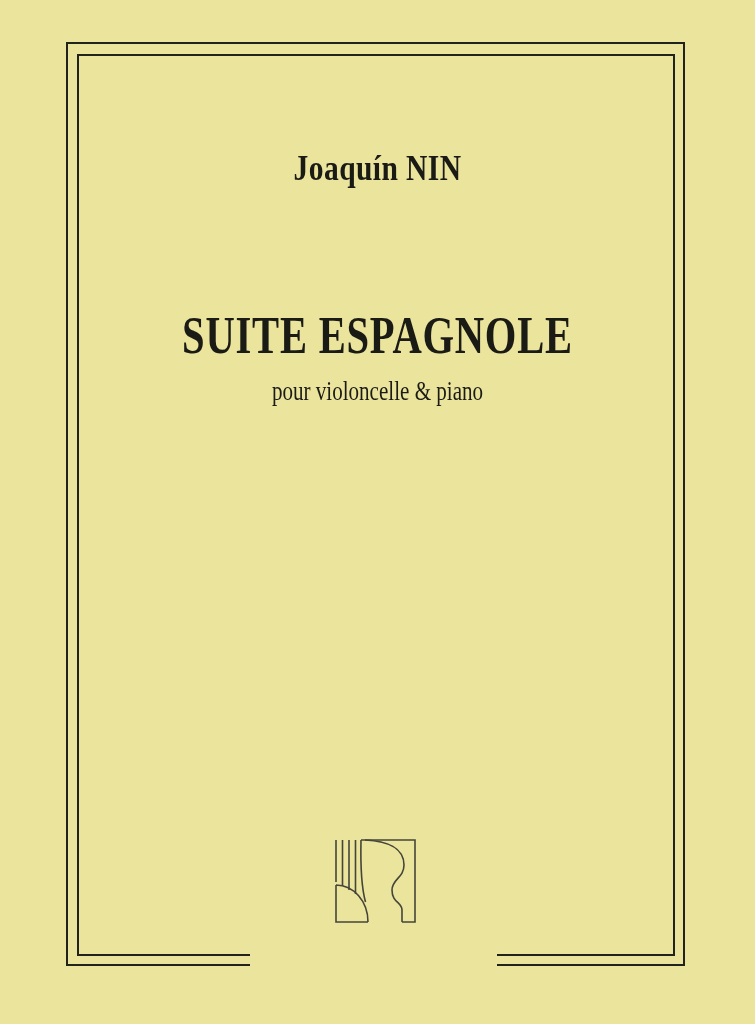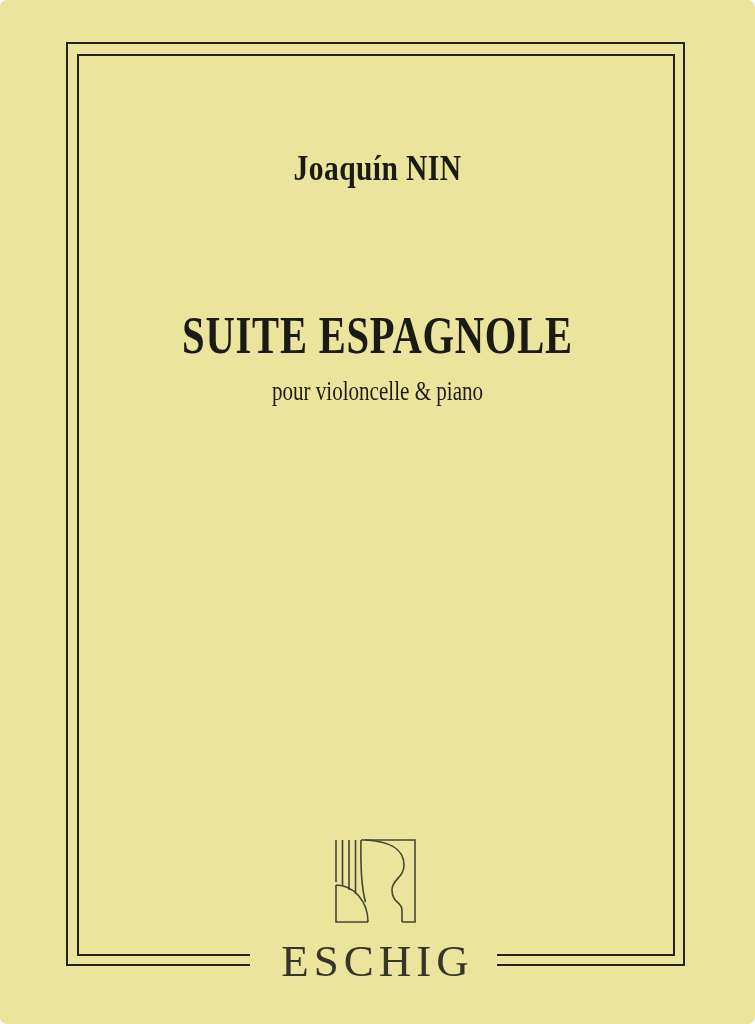--- a/index.html
+++ b/index.html
@@ -14,21 +14,20 @@
     padding: 0;
   }
   .page {
     position: relative;
     width: 755px;
     height: 1024px;
     background: var(--background);
     overflow: hidden;
     font-family: "Liberation Serif", serif;
     color: var(--ink);
-    border-radius: 7px;
   }
   .frame {
     position: absolute;
     left: 0;
     top: 0;
     width: 755px;
     height: 1024px;
   }
   .frame path {
     fill: none;
@@ -102,15 +101,14 @@
   <div class="textline subtitle">pour violoncelle &amp; piano</div>
 
   <svg class="logo" viewBox="0 0 82 91" xmlns="http://www.w3.org/2000/svg">
     <path d="M1 8 V50 M7.5 8 V54 M14 8 V58 M20.5 8 V62"></path>
     <path d="M26 8 H80 V90 H67"></path>
     <path d="M26 8 C25.5 30 25.5 52 30.5 70"></path>
     <path d="M1 53 L1 90 L33 90 M1 53 A32 37 0 0 1 33 90"></path>
     <path d="M30 8 C52 9 69 16 69 33 C69 46 57 47 57 58 C57 71 67 70 67 78 L67 90"></path>
   </svg>
 
-  <div class="textline publisher">ESCHIG</div>
 
 </div>
 
 </body></html>

